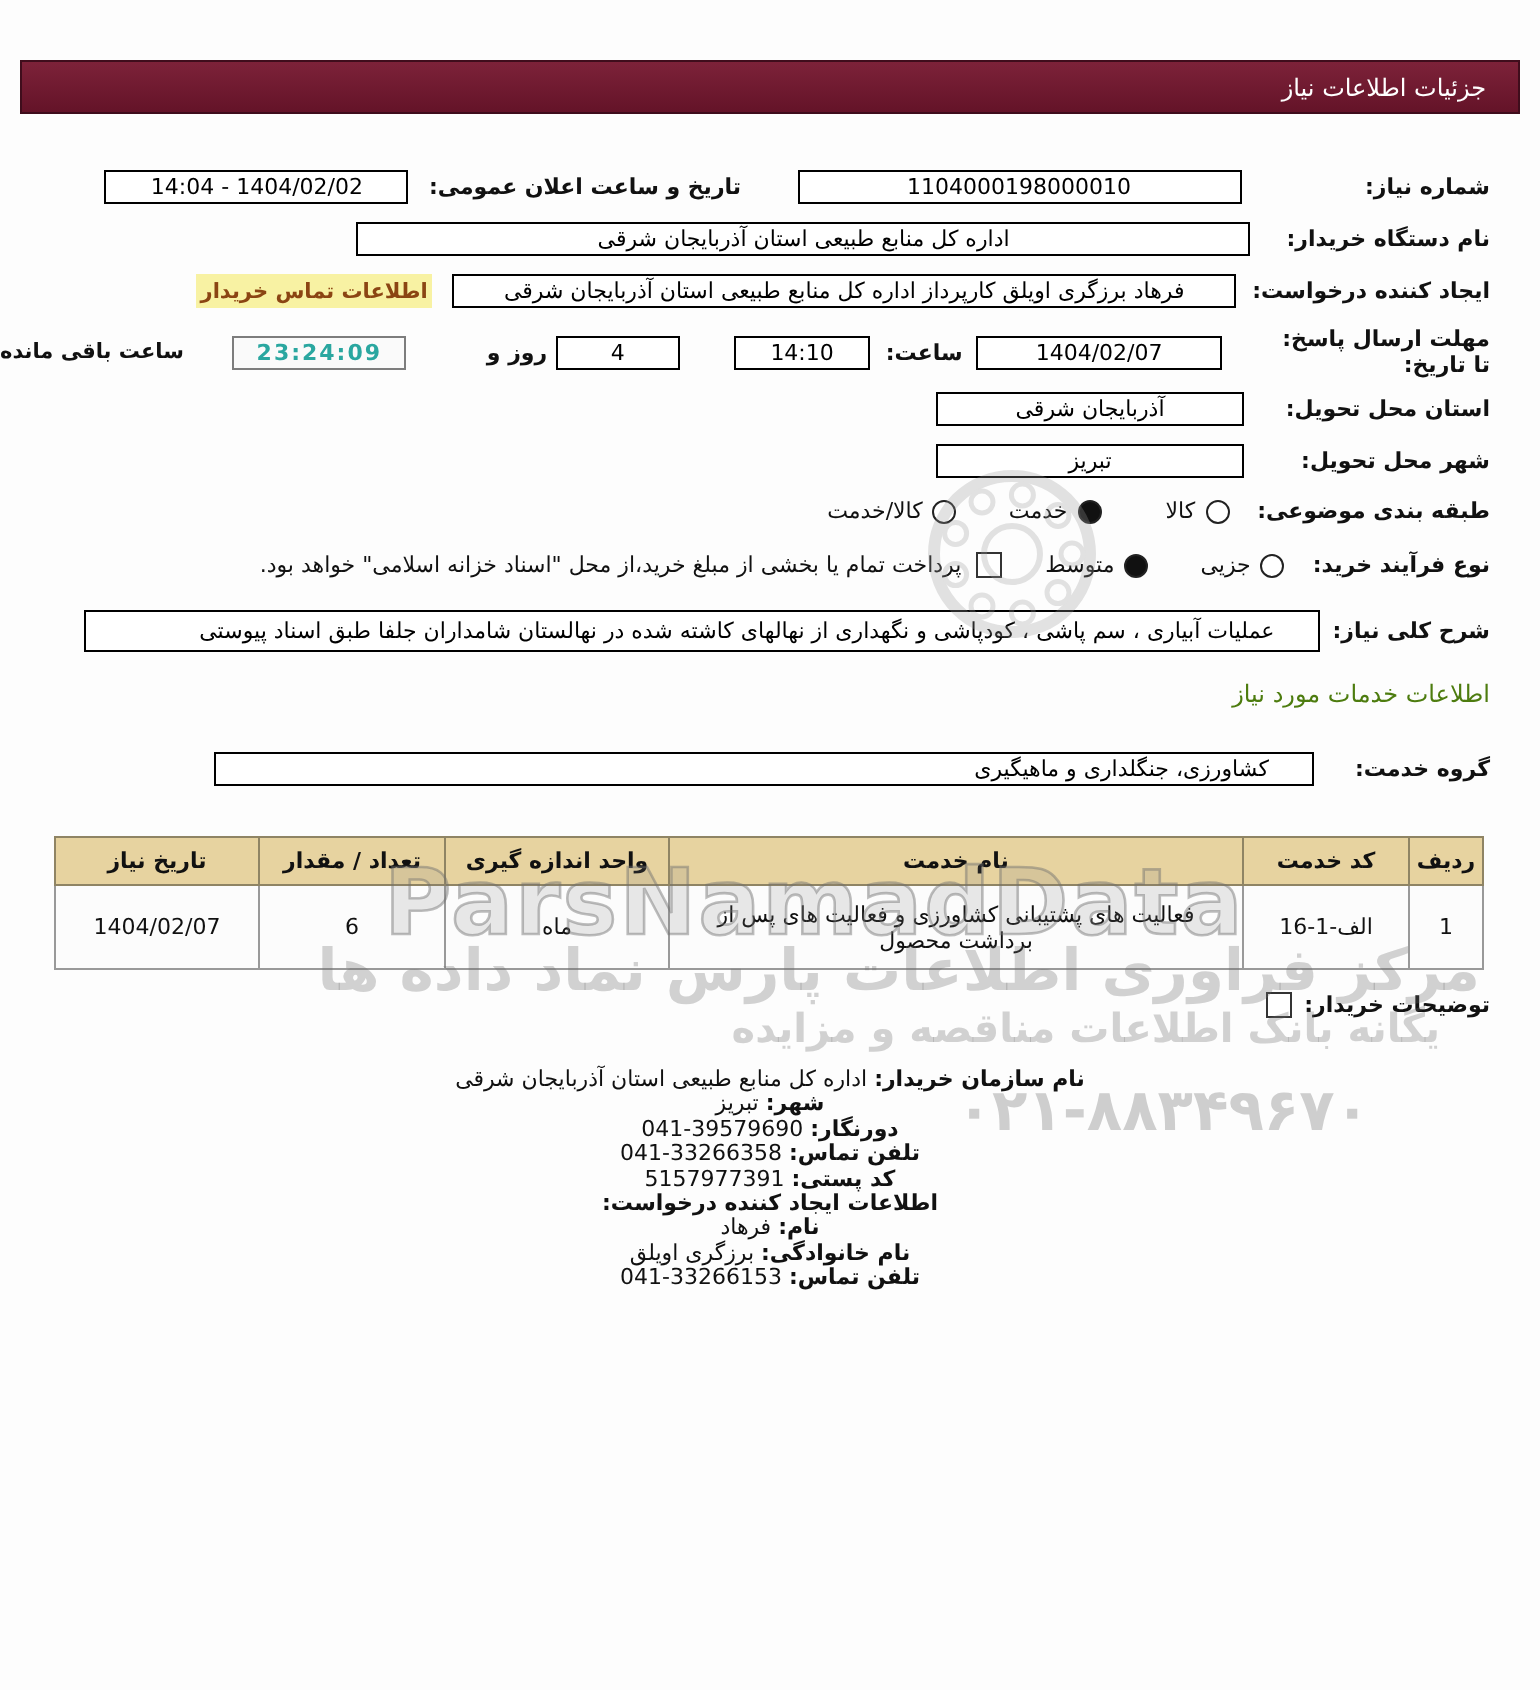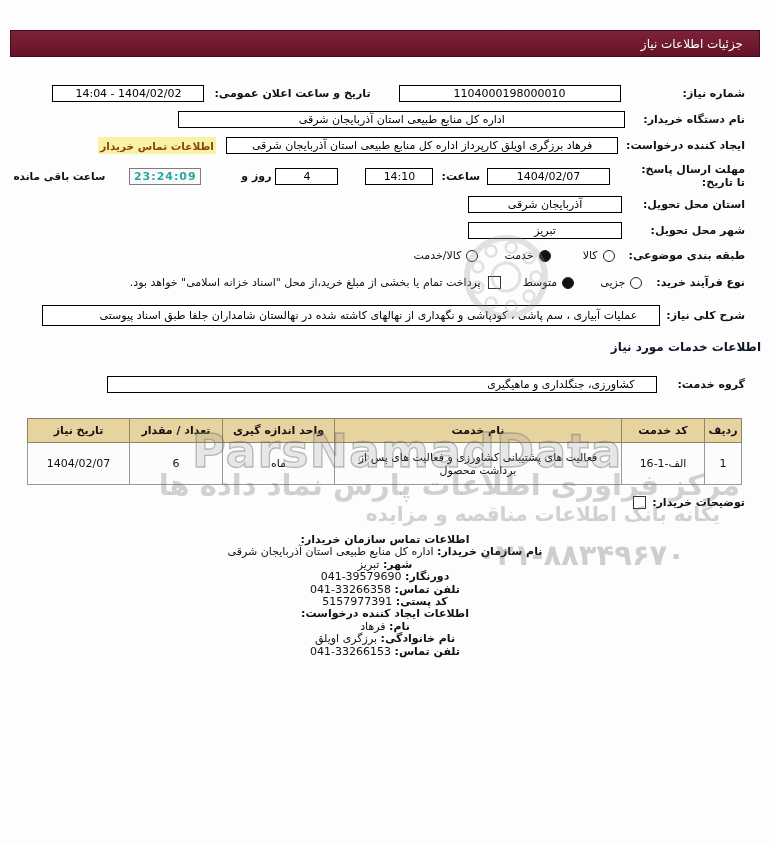--- a/index.html
+++ b/index.html
@@ -28,21 +28,21 @@
     height:17px; display:flex; align-items:center; justify-content:center; cursor:pointer;
   }
   .timer { color:#2aa7a0; background:#fafafa; border:1px solid #7d7d7d; font-weight:bold; letter-spacing:1px; }
 
   .radio-group { display:flex; align-items:center; gap:5px; }
   .radio { width:12px; height:12px; border:1.5px solid #222; border-radius:50%; background:#fff; flex:0 0 auto; }
   .radio.sel { background:#111; }
   .opt-lbl { font-size:11px; color:#111; white-space:nowrap; }
   .check { width:13px; height:13px; border:1px solid #333; background:#fff; flex:0 0 auto; }
 
-  .section-title { position:absolute; right:0; left:0; padding-right:9px; font-size:12px; font-weight:bold; color:#0f172a; }
+  .section-title { position:absolute; right:0; left:0; padding-right:25px; font-size:12px; font-weight:normal; color:#4d7c0f; }
 
   .needtable { position:absolute; top:418px; right:28px; width:714px; border-collapse:collapse; table-layout:fixed; font-size:11px; color:#111; }
   .needtable th { background:#e7d3a0; border:1px solid #8f8464; height:24px; font-weight:bold; }
   .needtable td { border:1px solid #999; height:42px; text-align:center; background:#fcfcfc; padding:2px 4px; }
 
   .contact { position:absolute; top:534px; right:0; left:0; text-align:center; font-size:11px; line-height:12.4px; color:#111; }
   .cline b { font-weight:bold; }
   .cline.hd { font-weight:bold; }
   .cline span { unicode-bidi:plaintext; }
 
@@ -84,21 +84,21 @@
     <span class="badge" style="width:118px;margin-right:10px">اطلاعات تماس خریدار</span>
   </div>
 
   <div class="row" style="top:162px;height:28px">
     <span class="lbl" style="width:115px;white-space:normal;line-height:13px;text-align:right">مهلت ارسال پاسخ: تا تاریخ:</span>
     <span class="inp" style="width:123px;margin-right:20px">1404/02/07</span>
     <span class="lbl" style="margin-right:7px">ساعت:</span>
     <span class="inp ltr" style="width:68px;margin-right:8px">14:10</span>
     <span class="inp" style="width:63px;margin-right:27px">4</span>
     <span class="lbl" style="margin-right:4px">روز و</span>
-    <span class="inp timer ltr" style="width:72px;margin-right:40px">23:24:09</span>
+    <span class="inp timer ltr" style="width:88px;margin-right:40px">23:24:09</span>
     <span class="lbl sm" style="margin-right:24px">ساعت باقی مانده</span>
   </div>
 
   <div class="row" style="top:196px">
     <span class="lbl" style="width:95px">استان محل تحویل:</span>
     <span class="inp" style="width:154px;margin-right:28px">آذربایجان شرقی</span>
   </div>
 
   <div class="row" style="top:222px">
     <span class="lbl" style="width:95px">شهر محل تحویل:</span>
@@ -177,21 +177,20 @@
       </tr>
     </tbody>
   </table>
 
   <div class="row" style="top:496px">
     <span class="lbl">توضیحات خریدار:</span>
     <span class="check" style="margin-right:6px"></span>
   </div>
 
   <div class="contact">
-    <div class="cline hd">اطلاعات تماس سازمان خریدار:</div>
     <div class="cline"><b>نام سازمان خریدار:</b> <span>اداره کل منابع طبیعی استان آذربایجان شرقی</span></div>
     <div class="cline"><b>شهر:</b> <span>تبریز</span></div>
     <div class="cline"><b>دورنگار:</b> <span>041-39579690</span></div>
     <div class="cline"><b>تلفن تماس:</b> <span>041-33266358</span></div>
     <div class="cline"><b>کد پستی:</b> <span>5157977391</span></div>
     <div class="cline hd">اطلاعات ایجاد کننده درخواست:</div>
     <div class="cline"><b>نام:</b> <span>فرهاد</span></div>
     <div class="cline"><b>نام خانوادگی:</b> <span>برزگری اویلق</span></div>
     <div class="cline"><b>تلفن تماس:</b> <span>041-33266153</span></div>
   </div>

